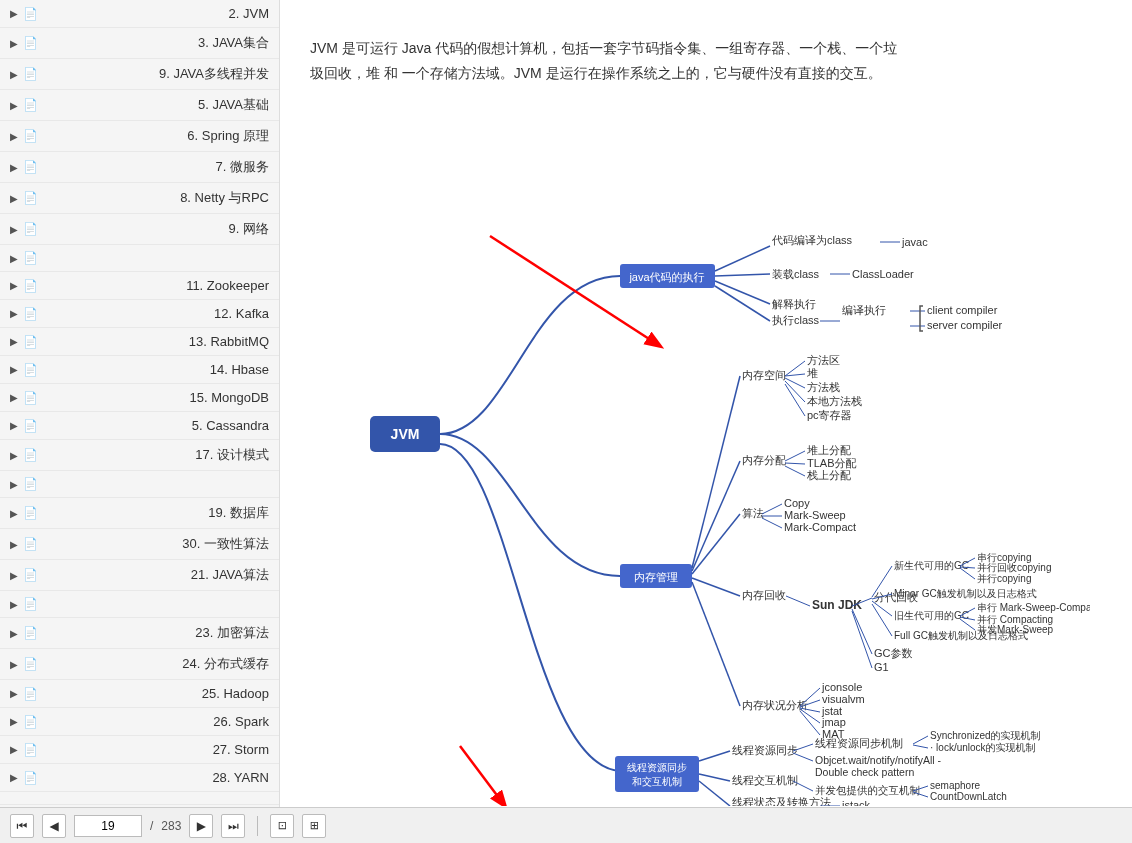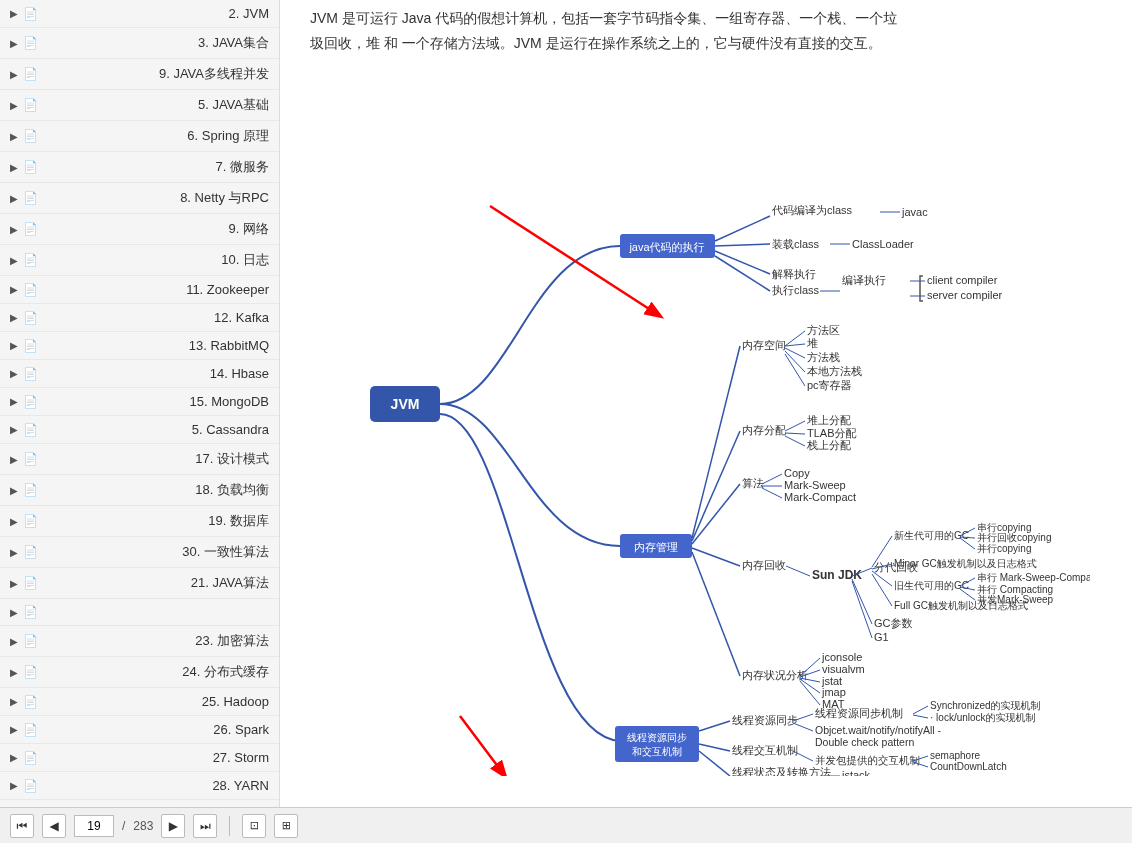--- a/index.html
+++ b/index.html
@@ -9,31 +9,31 @@
     
     
     .sidebar { width: 280px; min-width: 280px; background: #f5f5f5; border-right: 1px solid #ddd; overflow-y: auto; overflow-x: hidden; }
     .sidebar-item { display: flex; align-items: center; padding: 6px 10px; cursor: pointer; border-bottom: 1px solid #e8e8e8; color: #333; font-size: 13px; }
     .sidebar-item .arrow { font-size: 10px; margin-right: 6px; color: #555; }
     .sidebar-item .icon { margin-right: 6px; color: #888; font-size: 12px; }
     .sidebar-item .label { flex: 1; text-align: right; }
     
     
     .content { flex: 1; overflow: auto; position: relative; background: #fff; }
-    .content-inner { padding: 6px 30px; min-width: 800px; }
+    .content-inner { padding: 36px 30px; min-width: 800px; }
     
     .description { font-size: 14px; line-height: 1.8; color: #333; margin-bottom: 20px; max-width: 600px; }
     
     
     .mindmap-container { position: relative; width: 780px; height: 700px; }
     
     
     .toolbar { height: 36px; border-top: 1px solid #ccc; background: #f0f0f0; display: flex; align-items: center; padding: 0 10px; gap: 8px; flex-shrink: 0; }
     .toolbar-btn { width: 24px; height: 24px; display: flex; align-items: center; justify-content: center; cursor: pointer; border: 1px solid #bbb; background: #fff; border-radius: 2px; font-size: 12px; color: #333; }
-    .page-input { width: 40px; height: 22px; border: 1px solid #bbb; text-align: center; font-size: 12px; background: #fff; }
+    .page-input { width: 68px; height: 22px; border: 1px solid #bbb; text-align: center; font-size: 12px; background: #fff; }
     .page-total { font-size: 12px; color: #555; }
     .toolbar-sep { width: 1px; height: 20px; background: #bbb; margin: 0 4px; }
     .toolbar-icon-btn { width: 24px; height: 24px; display: flex; align-items: center; justify-content: center; cursor: pointer; border: 1px solid #bbb; background: #fff; border-radius: 2px; font-size: 11px; color: #333; }
 
     
     .mindmap-svg { position: absolute; top: 0; left: 0; }
   </style>
 </head>
 <body>
 
@@ -76,21 +76,20 @@
         <span class="label">8. Netty 与RPC</span>
       </div>
       <div class="sidebar-item">
         <span class="arrow">▶</span>
         <span class="icon">📄</span>
         <span class="label">9. 网络</span>
       </div>
       <div class="sidebar-item">
         <span class="arrow">▶</span>
         <span class="icon">📄</span>
-        <span class="label">10. 日志</span>
       </div>
       <div class="sidebar-item">
         <span class="arrow">▶</span>
         <span class="icon">📄</span>
         <span class="label">11. Zookeeper</span>
       </div>
       <div class="sidebar-item">
         <span class="arrow">▶</span>
         <span class="icon">📄</span>
         <span class="label">12. Kafka</span>
@@ -116,21 +115,20 @@
         <span class="label">5. Cassandra</span>
       </div>
       <div class="sidebar-item">
         <span class="arrow">▶</span>
         <span class="icon">📄</span>
         <span class="label">17. 设计模式</span>
       </div>
       <div class="sidebar-item">
         <span class="arrow">▶</span>
         <span class="icon">📄</span>
-        <span class="label">18. 负载均衡</span>
       </div>
       <div class="sidebar-item">
         <span class="arrow">▶</span>
         <span class="icon">📄</span>
         <span class="label">19. 数据库</span>
       </div>
       <div class="sidebar-item">
         <span class="arrow">▶</span>
         <span class="icon">📄</span>
         <span class="label">30. 一致性算法</span>

